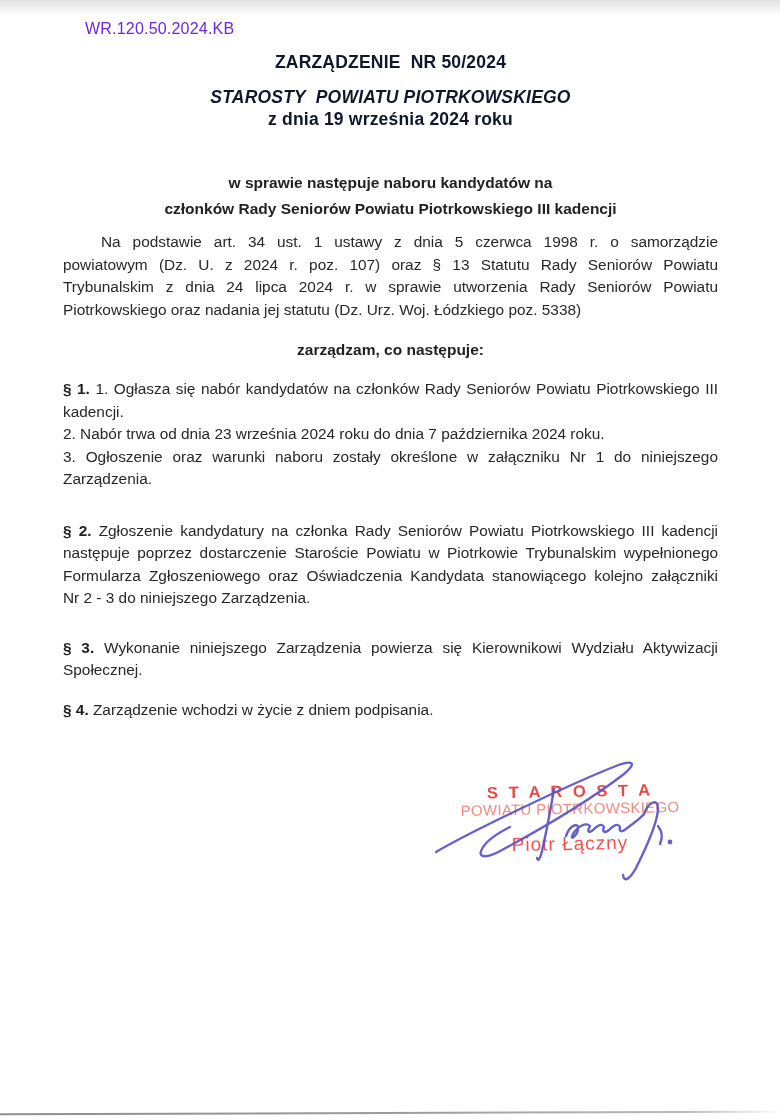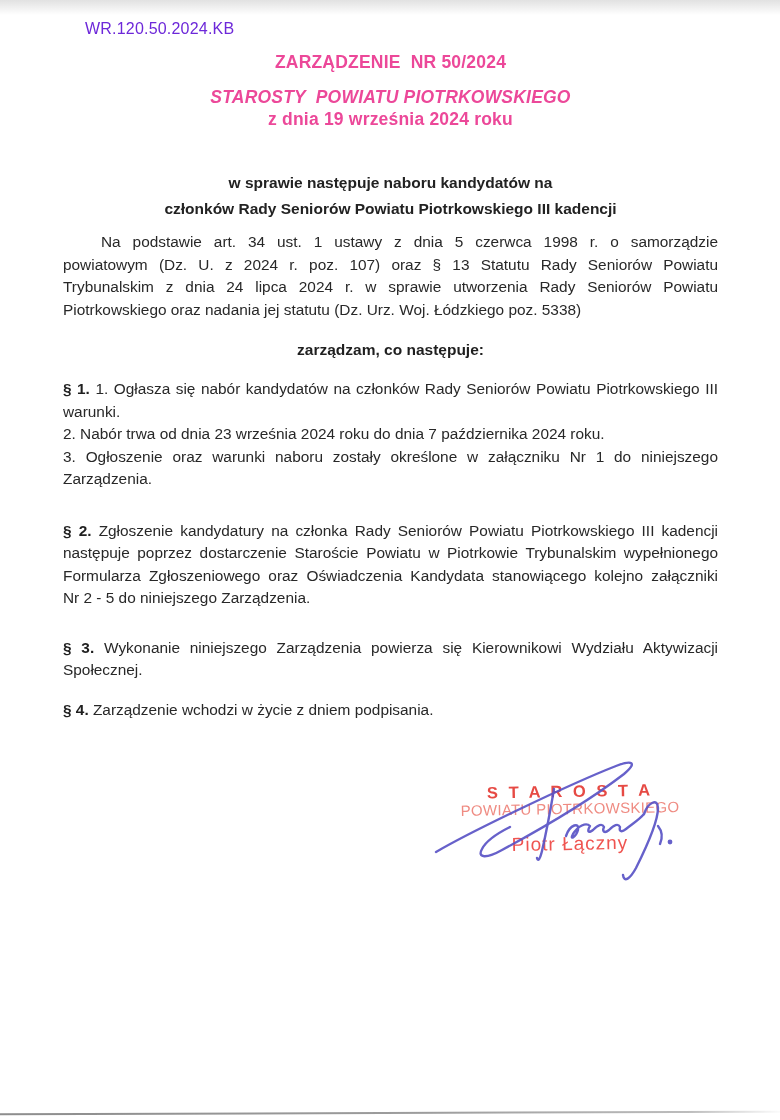--- a/index.html
+++ b/index.html
@@ -28,21 +28,21 @@
     box-sizing:border-box;
   }
   .ref{
     margin:0 0 0 22px;
     font-size:16px;letter-spacing:.2px;color:#6d28d9;
   }
   .t1{margin-top:14px;}
   .t2{margin-top:14px;font-style:italic;}
   .t3{margin-top:1px;}
   .title{
-    text-align:center;font-weight:bold;font-size:17.5px;color:#ec4899;
+    text-align:center;font-weight:bold;font-size:17.5px;color:#0f172a;
     white-space:pre-wrap;letter-spacing:.2px;
   }
   .subj{text-align:center;font-weight:bold;font-size:15.5px;color:#222;}
   .s1{margin-top:44px;}
   .s2{margin-top:8px;}
   .body-block{font-size:15.4px;line-height:22.5px;color:#282828;}
   .legal{margin-top:13px;}
   .just{text-align:justify;text-align-last:justify;}
   .left{text-align:left;}
   .indent{text-indent:38px;}
@@ -88,31 +88,31 @@
     <div class="just indent">Na podstawie art. 34 ust. 1 ustawy z dnia 5 czerwca 1998 r. o samorządzie</div>
     <div class="just">powiatowym (Dz. U. z 2024 r. poz. 107) oraz § 13 Statutu Rady Seniorów Powiatu</div>
     <div class="just">Trybunalskim z dnia 24 lipca 2024 r. w sprawie utworzenia Rady Seniorów Powiatu</div>
     <div class="left">Piotrkowskiego oraz nadania jej statutu (Dz. Urz. Woj. Łódzkiego poz. 5338)</div>
   </div>
 
   <div class="ordain">zarządzam, co następuje:</div>
 
   <div class="body-block sec sec1">
     <div class="just"><span class="mk">§ 1.</span> <span>1. Ogłasza się nabór kandydatów na członków Rady Seniorów Powiatu Piotrkowskiego III</span></div>
-    <div class="left">warunki.</div>
+    <div class="left">kadencji.</div>
     <div class="left">2. Nabór trwa od dnia 23 września  2024 roku do dnia 7 października 2024 roku.</div>
     <div class="just">3. Ogłoszenie oraz warunki naboru zostały określone w załączniku Nr 1 do niniejszego</div>
     <div class="left">Zarządzenia.</div>
   </div>
 
   <div class="body-block sec sec2">
     <div class="just"><span class="mk">§ 2.</span> <span>Zgłoszenie kandydatury na członka Rady Seniorów Powiatu Piotrkowskiego III kadencji</span></div>
     <div class="just">następuje poprzez dostarczenie Staroście Powiatu w Piotrkowie Trybunalskim wypełnionego</div>
     <div class="just">Formularza Zgłoszeniowego oraz Oświadczenia Kandydata stanowiącego kolejno załączniki</div>
-    <div class="left">Nr 2 - 5 do niniejszego Zarządzenia.</div>
+    <div class="left">Nr 2 - 3 do niniejszego Zarządzenia.</div>
   </div>
 
   <div class="body-block sec sec3">
     <div class="just"><span class="mk">§ 3.</span> <span>Wykonanie niniejszego Zarządzenia powierza się Kierownikowi Wydziału Aktywizacji</span></div>
     <div class="left">Społecznej.</div>
   </div>
 
   <div class="body-block sec sec4">
     <div class="left"><span class="mk">§ 4.</span> <span>Zarządzenie wchodzi w życie z dniem podpisania.</span></div>
   </div>

